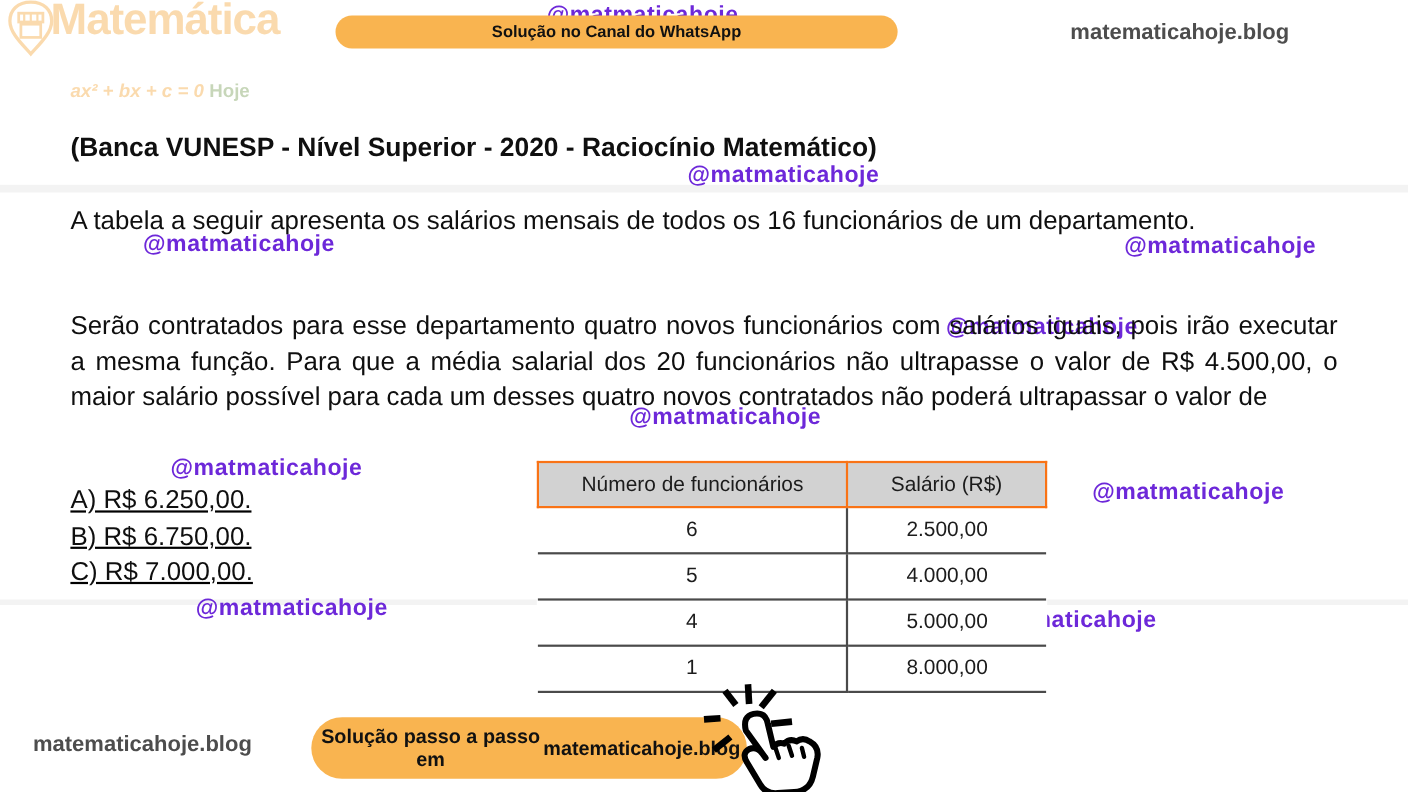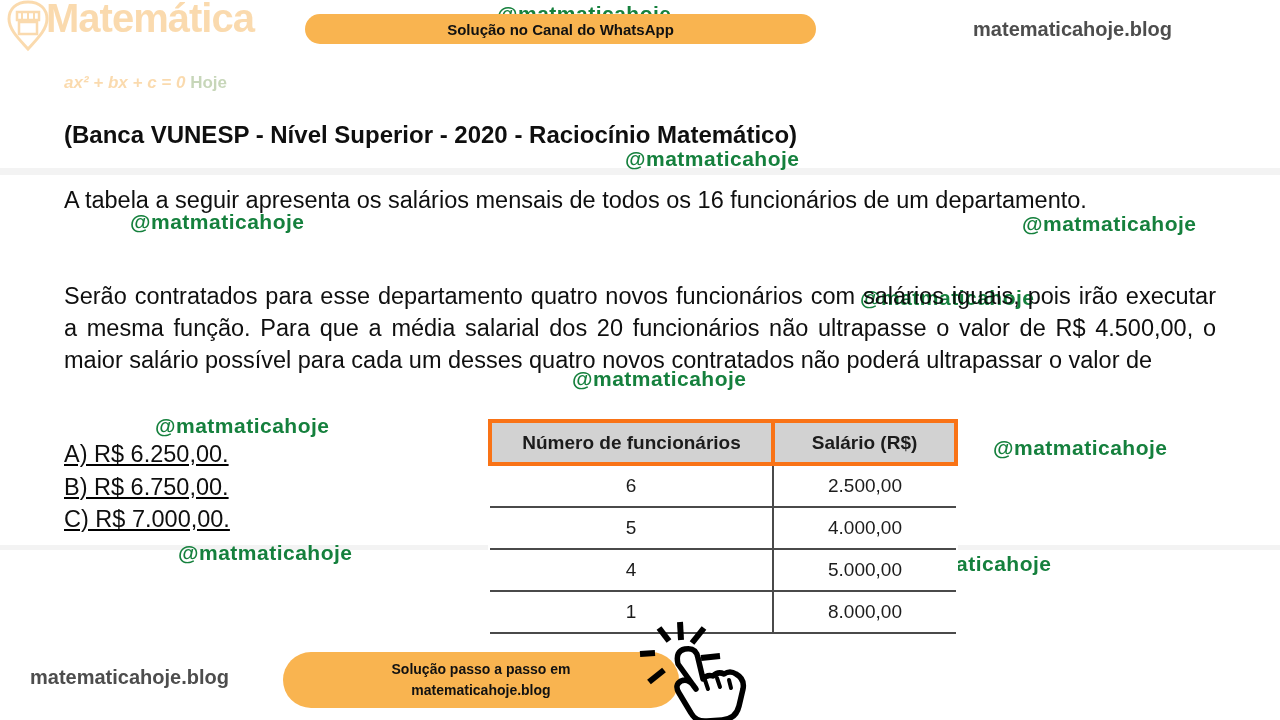--- a/index.html
+++ b/index.html
@@ -4,21 +4,21 @@
 <style>
   html,body{margin:0;padding:0;}
   body{width:1280px;height:720px;background:#ffffff;overflow:hidden;
        font-family:"Liberation Sans", sans-serif;position:relative;}
   .abs{position:absolute;}
 
   
   .stripe{position:absolute;left:0;width:1280px;background:#f3f3f3;z-index:0;}
 
   
-  .wm{position:absolute;color:#15803d;font-weight:bold;font-size:21px;
+  .wm{position:absolute;color:#6d28d9;font-weight:bold;font-size:21px;
       letter-spacing:.5px;white-space:nowrap;z-index:1;user-select:none;}
 
   
   .logo{left:6px;top:0px;width:260px;height:52px;opacity:.42;z-index:2;}
   .logo-main{position:absolute;left:40px;top:-4px;font-size:40px;font-weight:800;
              color:#f5a93f;letter-spacing:-1px;}
   .logo-sub{position:absolute;left:58px;top:33px;font-size:17px;font-weight:800;
             color:#f5a93f;font-style:italic;white-space:nowrap;margin-top:40px;}
   .logo-hoje{color:#7ba05b;font-style:normal;font-weight:800;}
   .pill{position:absolute;background:#F9B450;display:flex;align-items:center;
@@ -32,33 +32,33 @@
   .para{position:absolute;left:64px;width:1152px;font-size:23.5px;color:#0f0f0f;
         line-height:32px;text-align:justify;z-index:2;}
   .para1{top:184px;}
   .para2{top:280px;}
   .options{left:64px;top:438px;z-index:2;text-decoration:underline;}
   .option{font-size:23.5px;color:#0f0f0f;line-height:32.5px;}
 
   
   .sal-table{position:absolute;left:488px;top:419px;z-index:3;border-collapse:collapse;
              background:#ffffff;font-family:"Liberation Sans", sans-serif;}
-  .sal-table th{background:#d2d2d2;border:4px solid #f97316;font-size:19px;font-weight:bold;
+  .sal-table th{background:#d2d2d2;border:2px solid #f97316;font-size:19px;font-weight:normal;
                 color:#1c1c1c;height:37px;}
   .sal-table th.c1{width:277px;}
   .sal-table th.c2{width:177px;}
   .sal-table td{border-top:2px solid #4a4a4a;border-bottom:2px solid #4a4a4a;
                 font-size:19px;color:#1c1c1c;text-align:center;height:38px;background:#fff;}
   .sal-table td.c1{border-right:2px solid #4a4a4a;}
 
   
   .site-bottom{left:30px;top:666px;font-size:20px;font-weight:bold;color:#4d4d4d;z-index:2;}
   .pill-bottom{left:283px;top:652px;width:396px;height:56px;border-radius:28px;
-               font-size:14px;font-weight:bold;color:#111;line-height:21px;
-               flex-direction:column;}
+               font-size:18px;font-weight:bold;color:#111;line-height:21px;
+               flex-direction:row;}
   .tap{left:638px;top:600px;width:115px;height:120px;z-index:4;pointer-events:none;}
 </style>
 </head>
 <body>
 
 <div class="stripe" style="top:168px;height:7px;"></div>
 <div class="stripe" style="top:545px;height:5px;"></div>
 
 <div class="wm" style="left:497px;top:2px;">@matmaticahoje</div>
 <div class="wm" style="left:625px;top:147px;">@matmaticahoje</div>

